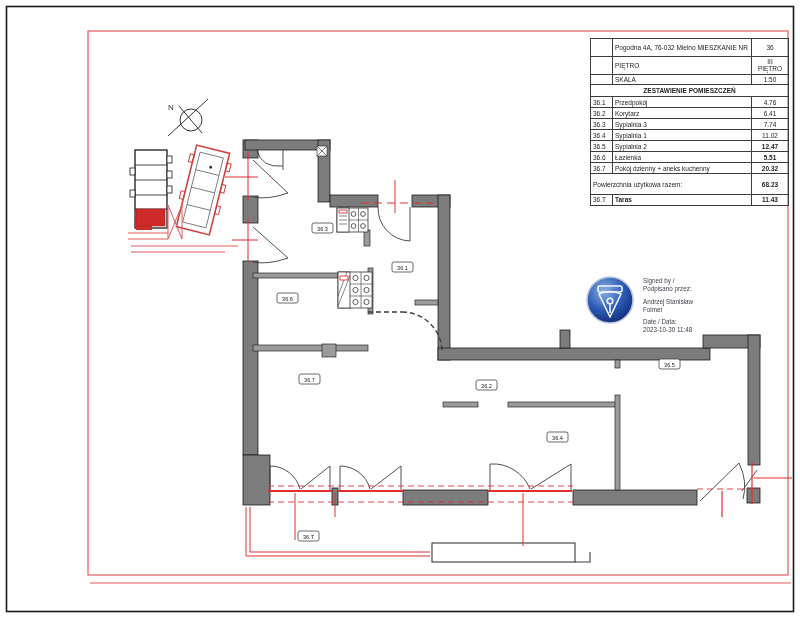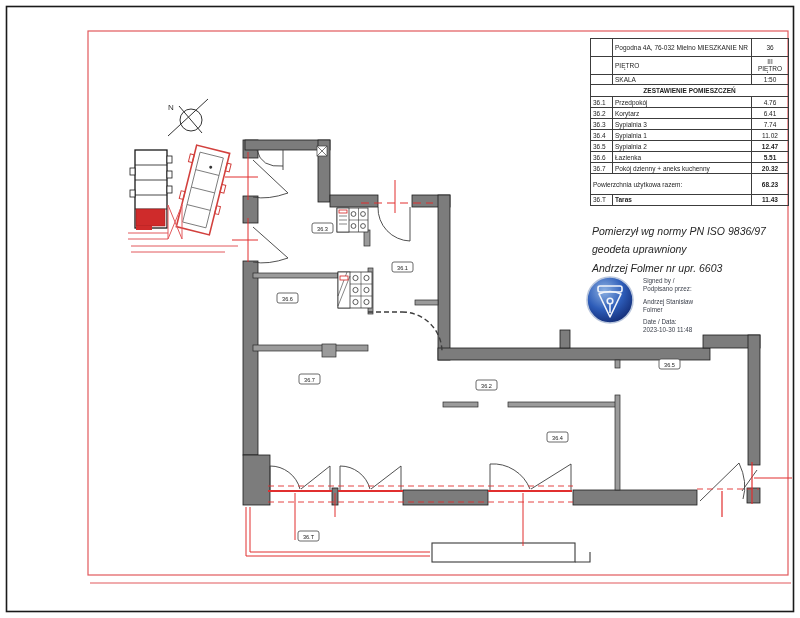--- a/index.html
+++ b/index.html
@@ -303,25 +303,20 @@
       <td class="c-val b">68.23</td>
     </tr>
     <tr>
       <td class="c-no">36.T</td>
       <td class="c-name b">Taras</td>
       <td class="c-val b">11.43</td>
     </tr>
   </tbody>
     </table>
 
-  <div class="note">
-    <div>Pomierzył wg normy  PN ISO 9836/97</div>
-    <div>geodeta uprawniony</div>
-    <div>Andrzej Folmer nr upr. 6603</div>
-  </div>
 
   <div class="stamp">
     <svg class="stamp-icon" viewBox="0 0 50 50">
       <defs>
         <radialGradient id="stampGrad" cx="38%" cy="30%" r="75%">
           <stop offset="0%" stop-color="#8db1e2"></stop>
           <stop offset="55%" stop-color="#2d5cb8"></stop>
           <stop offset="100%" stop-color="#122a73"></stop>
         </radialGradient>
       </defs>

